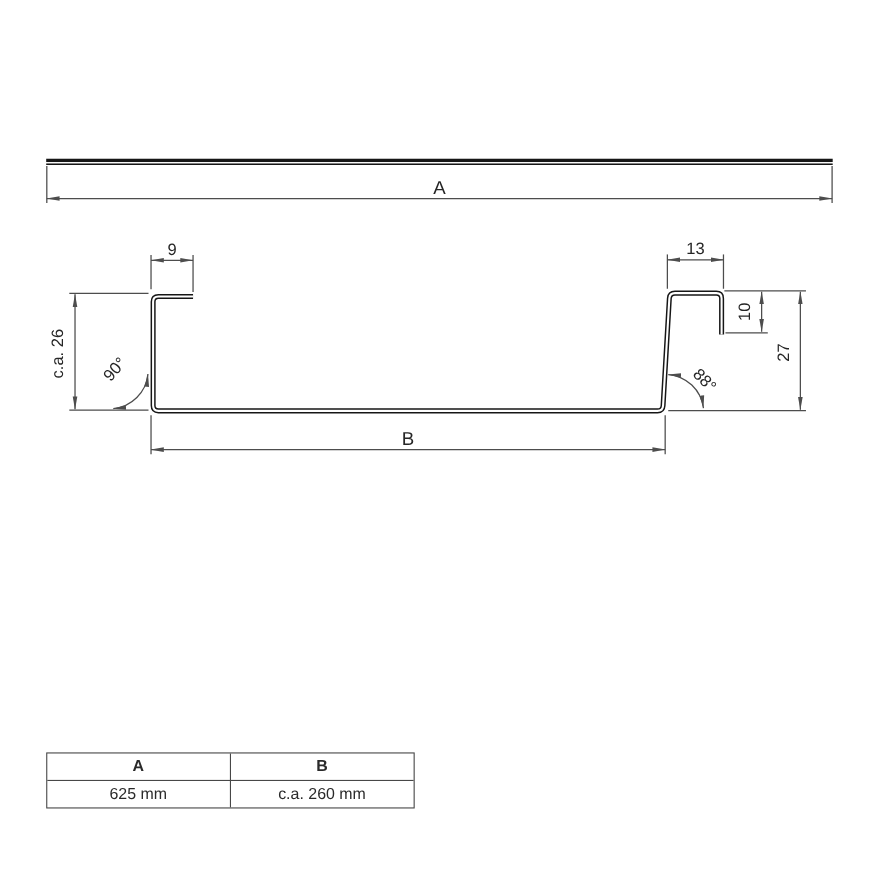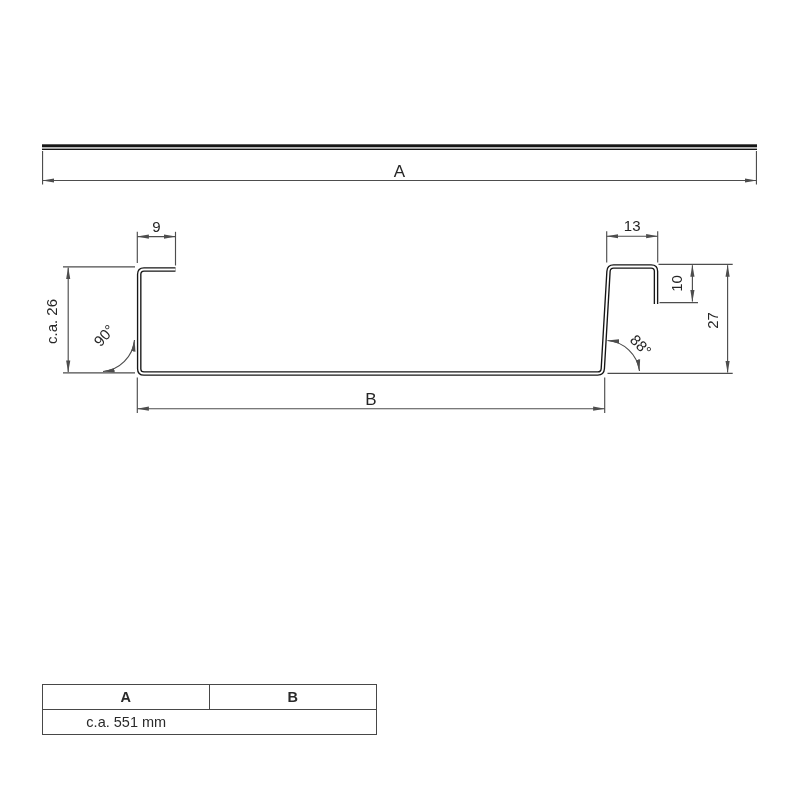--- a/index.html
+++ b/index.html
@@ -151,16 +151,17 @@
 
       <text class="dim-label" transform="translate(108,339) rotate(-48)" text-anchor="middle">90°</text>
 
       <text class="dim-label" transform="translate(637,349) rotate(46)" text-anchor="middle">88°</text>
     </g>
   </svg>
 
   <div class="spec-table">
     <div class="cell head">A</div>
     <div class="cell head last-col">B</div>
-    <div class="cell last-col last-row">c.a. 551 mm</div>
+    <div class="cell last-row">625 mm</div>
+    <div class="cell last-col last-row">c.a. 260 mm</div>
   </div>
 
 </div>
 
 </body></html>

